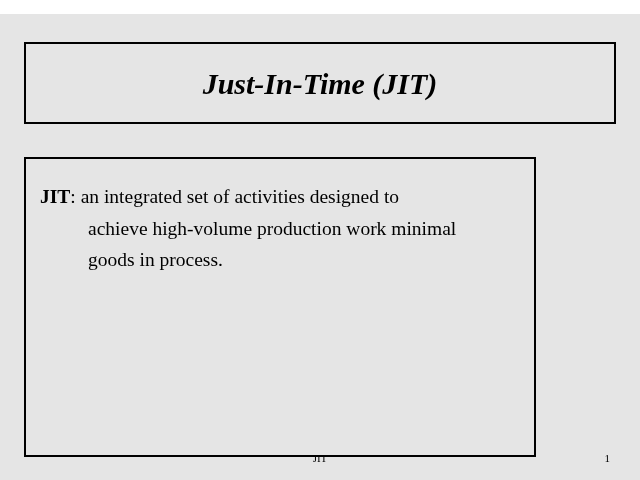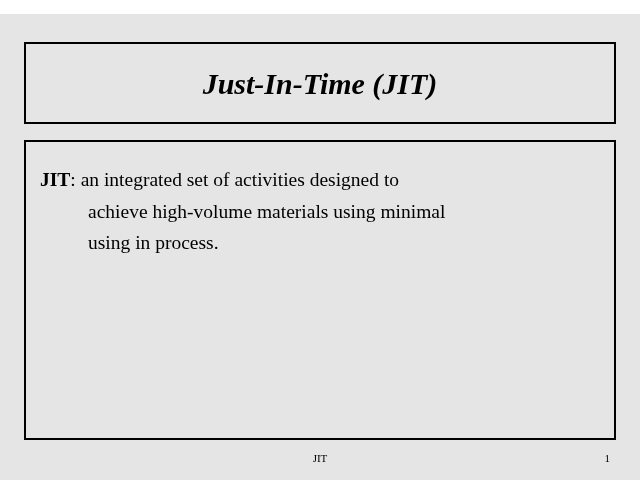--- a/index.html
+++ b/index.html
@@ -39,22 +39,22 @@
     font-weight: bold;
     font-style: italic;
     font-size: 30px;
     line-height: 1.1;
     text-align: center;
     color: #000000;
   }
   .body-box {
     position: absolute;
     left: 24px;
-    top: 126px;
-    width: 592px;
+    top: 143px;
+    width: 512px;
     height: 300px;
     border: 2px solid #000000;
     box-sizing: border-box;
     padding: 22px 18px 12px 14px;
   }
   .body-para {
     font-family: "Liberation Serif", serif;
     font-size: 19.5px;
     line-height: 1.62;
     color: #000000;
@@ -99,22 +99,22 @@
 
 <div class="slide">
 
   <div class="title-box">
     <div class="title-text">Just-In-Time (JIT)</div>
   </div>
 
   <div class="body-box">
     <div class="body-para">
       <span class="body-line"><span class="lead">JIT</span><span>: an integrated set of activities designed to</span></span>
-      <span class="body-line indent">achieve high-volume materials using minimal</span>
-      <span class="body-line indent">using in process.</span>
+      <span class="body-line indent">achieve high-volume production work minimal</span>
+      <span class="body-line indent">goods in process.</span>
     </div>
   </div>
 
   <div class="footer">
     <span class="footer-center">JIT</span>
     <span class="footer-page">1</span>
   </div>
 
 </div>
 

